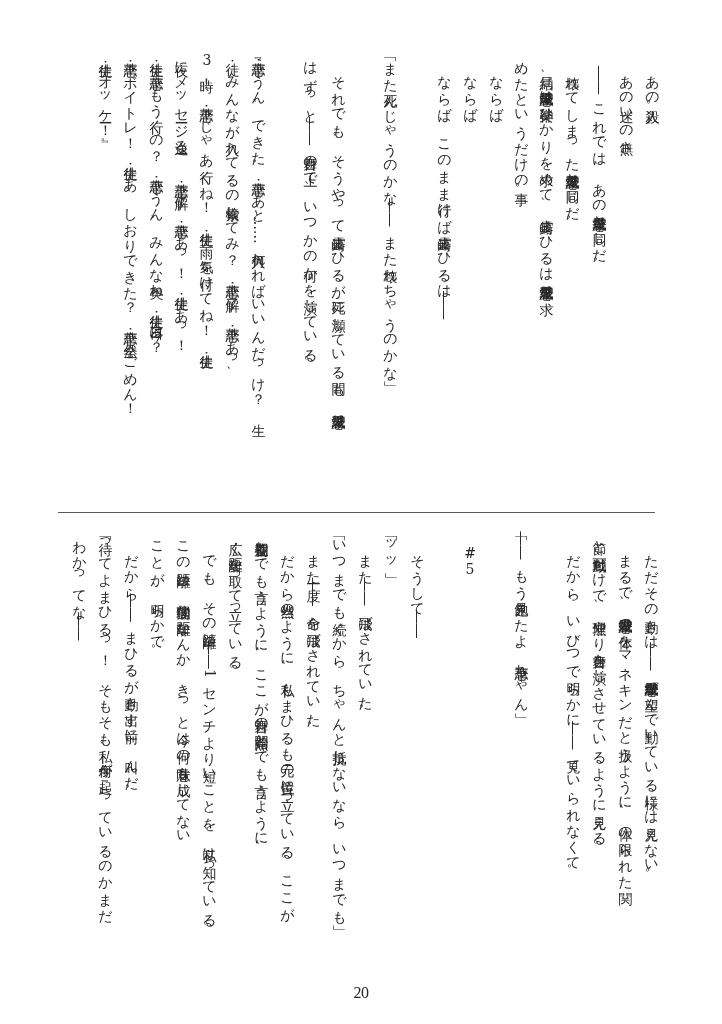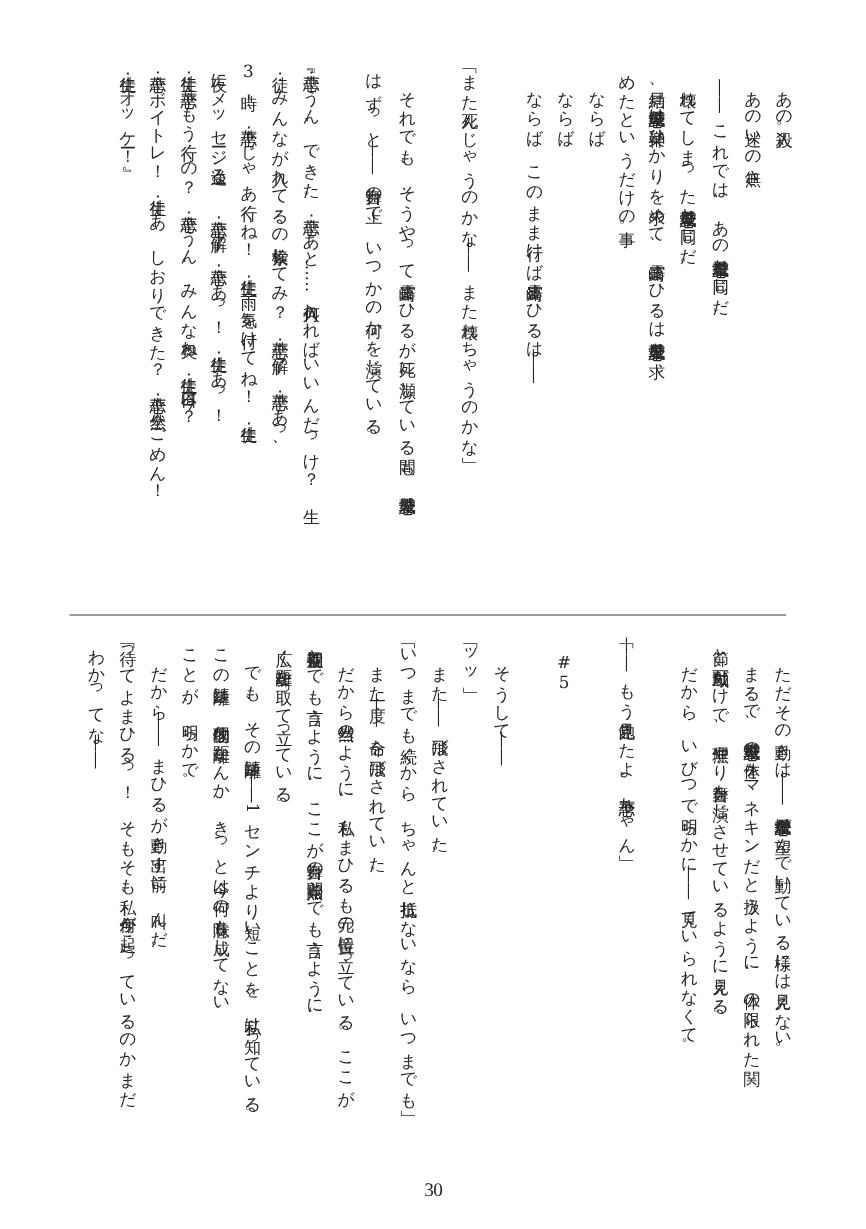--- a/index.html
+++ b/index.html
@@ -75,14 +75,14 @@
     <div class="col" style="left:254px;top:531px">初期位置とでも言うように、ここが舞台の開始点とでも言うように、</div>
     <div class="col" style="left:228px;top:531px">広く距離を取って立っている。</div>
     <div class="col" style="left:202px;top:545px">でも、その距離は――1センチより短いことを、私は知っている。</div>
     <div class="col" style="left:176px;top:531px">この距離は、物理的な距離なんか、きっと今は何の意味も成してない</div>
     <div class="col" style="left:150px;top:531px">ことが、明らかで。</div>
     <div class="col" style="left:124px;top:545px">だから――まひるが動き出す前に、叫んだ。</div>
     <div class="col" style="left:98px;top:531px">「待ってよまひるっ！　そもそも私、今何が起こっているのかまだ</div>
     <div class="col" style="left:72px;top:531px">わかってな――</div>
   </div>
 
-  <div class="pagenum">30</div>
+  <div class="pagenum">20</div>
 </div>
 
 </body></html>

